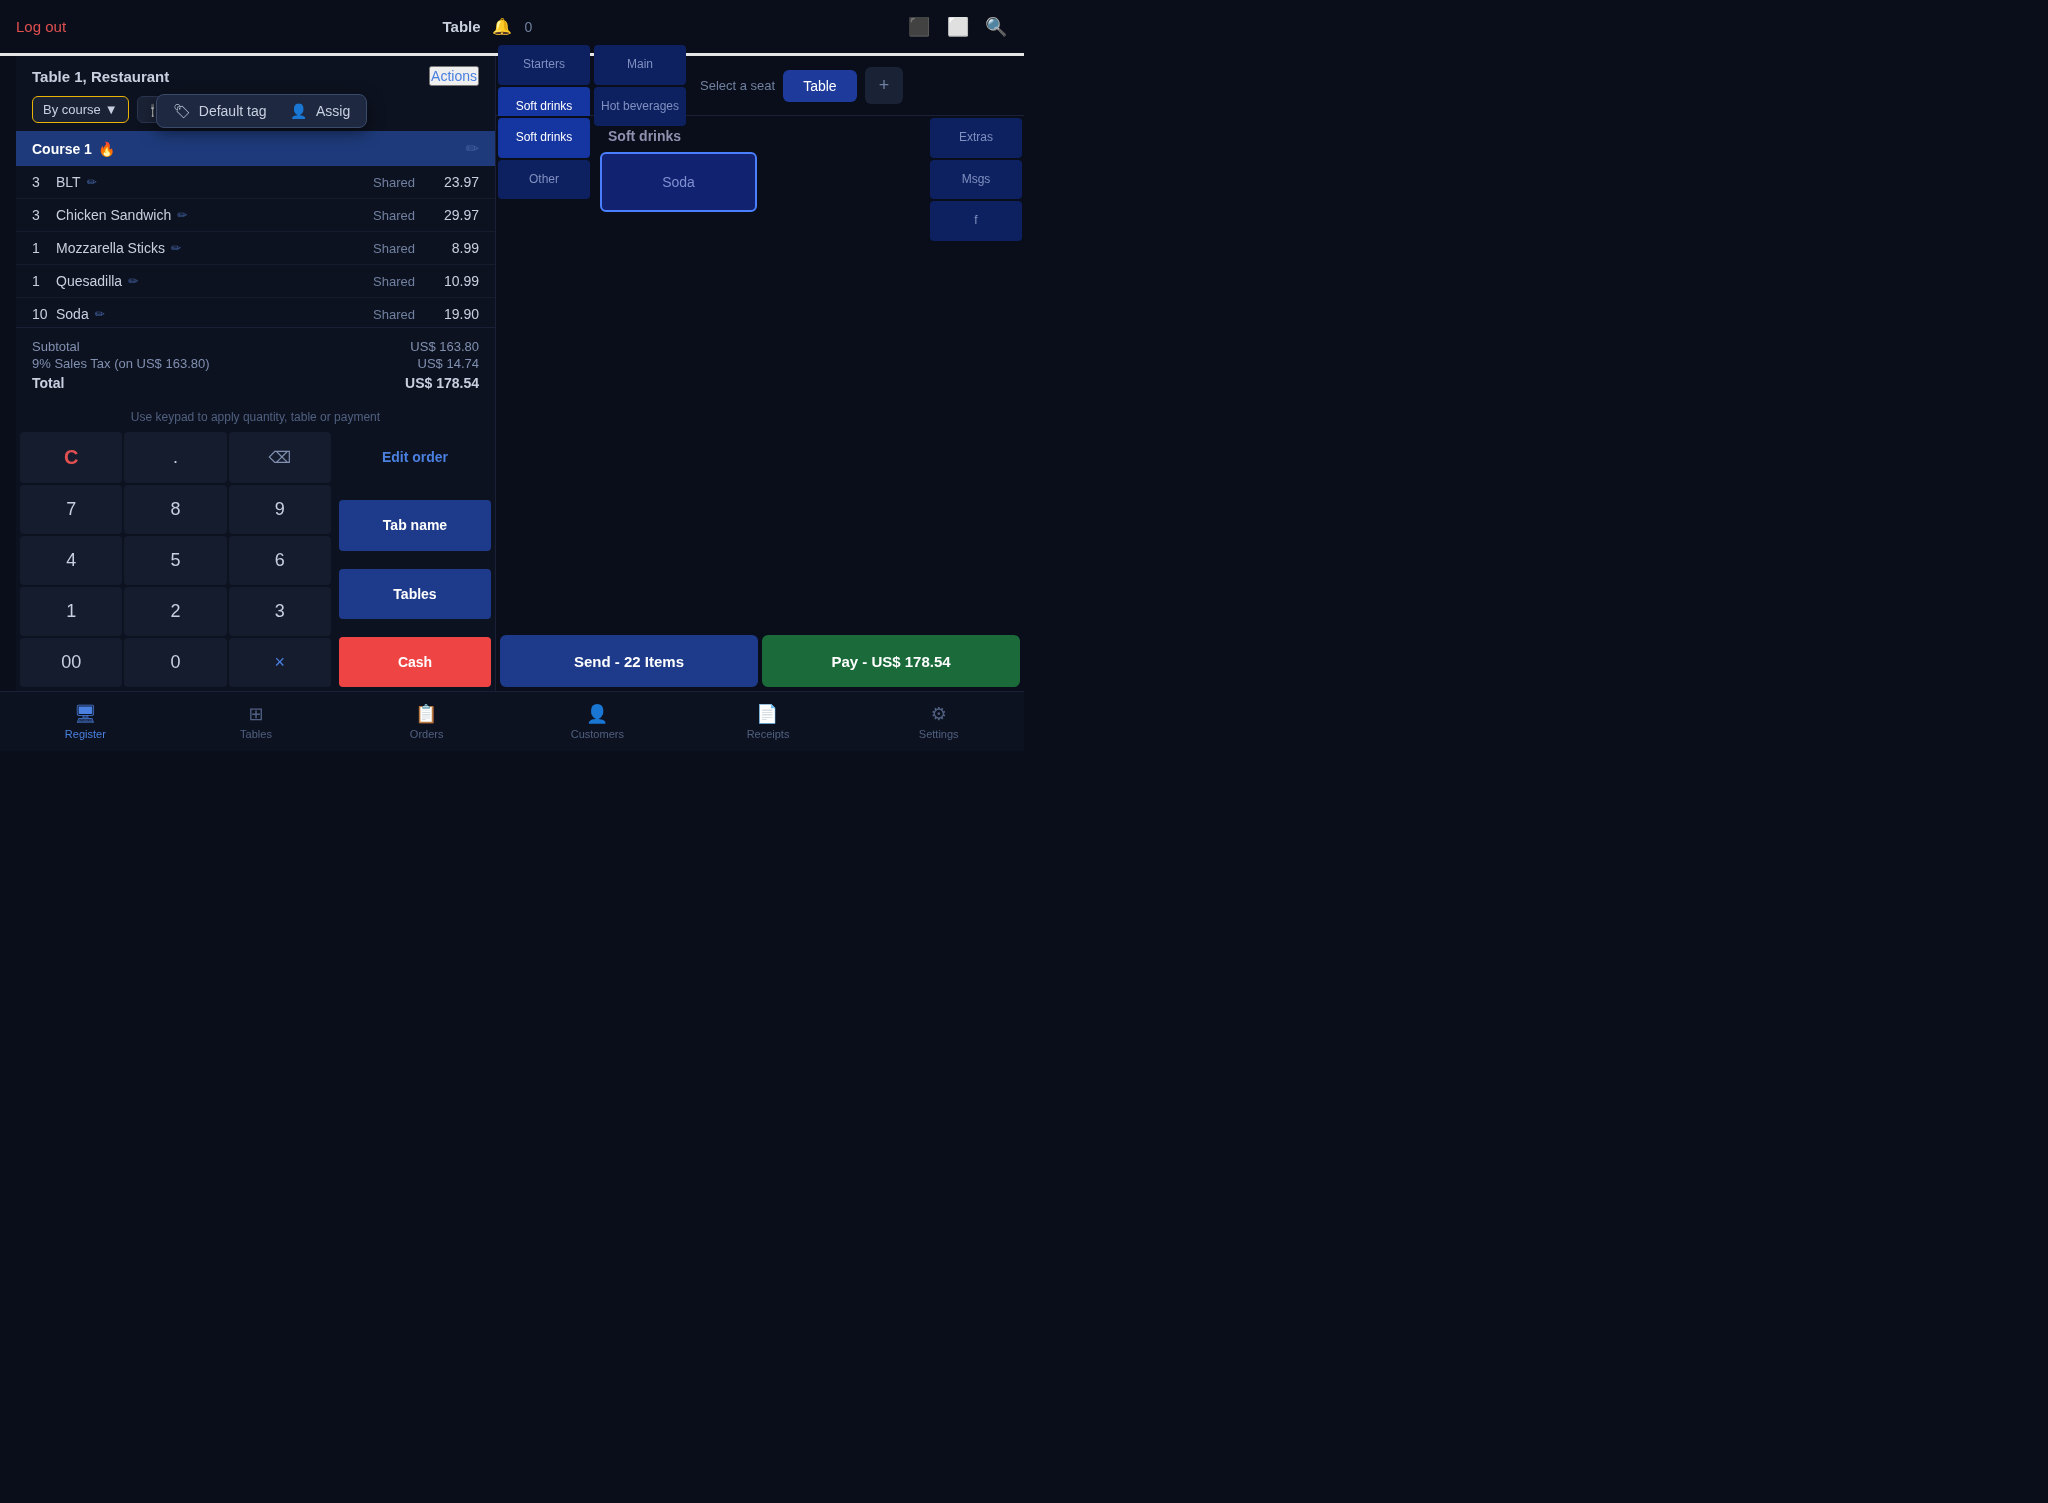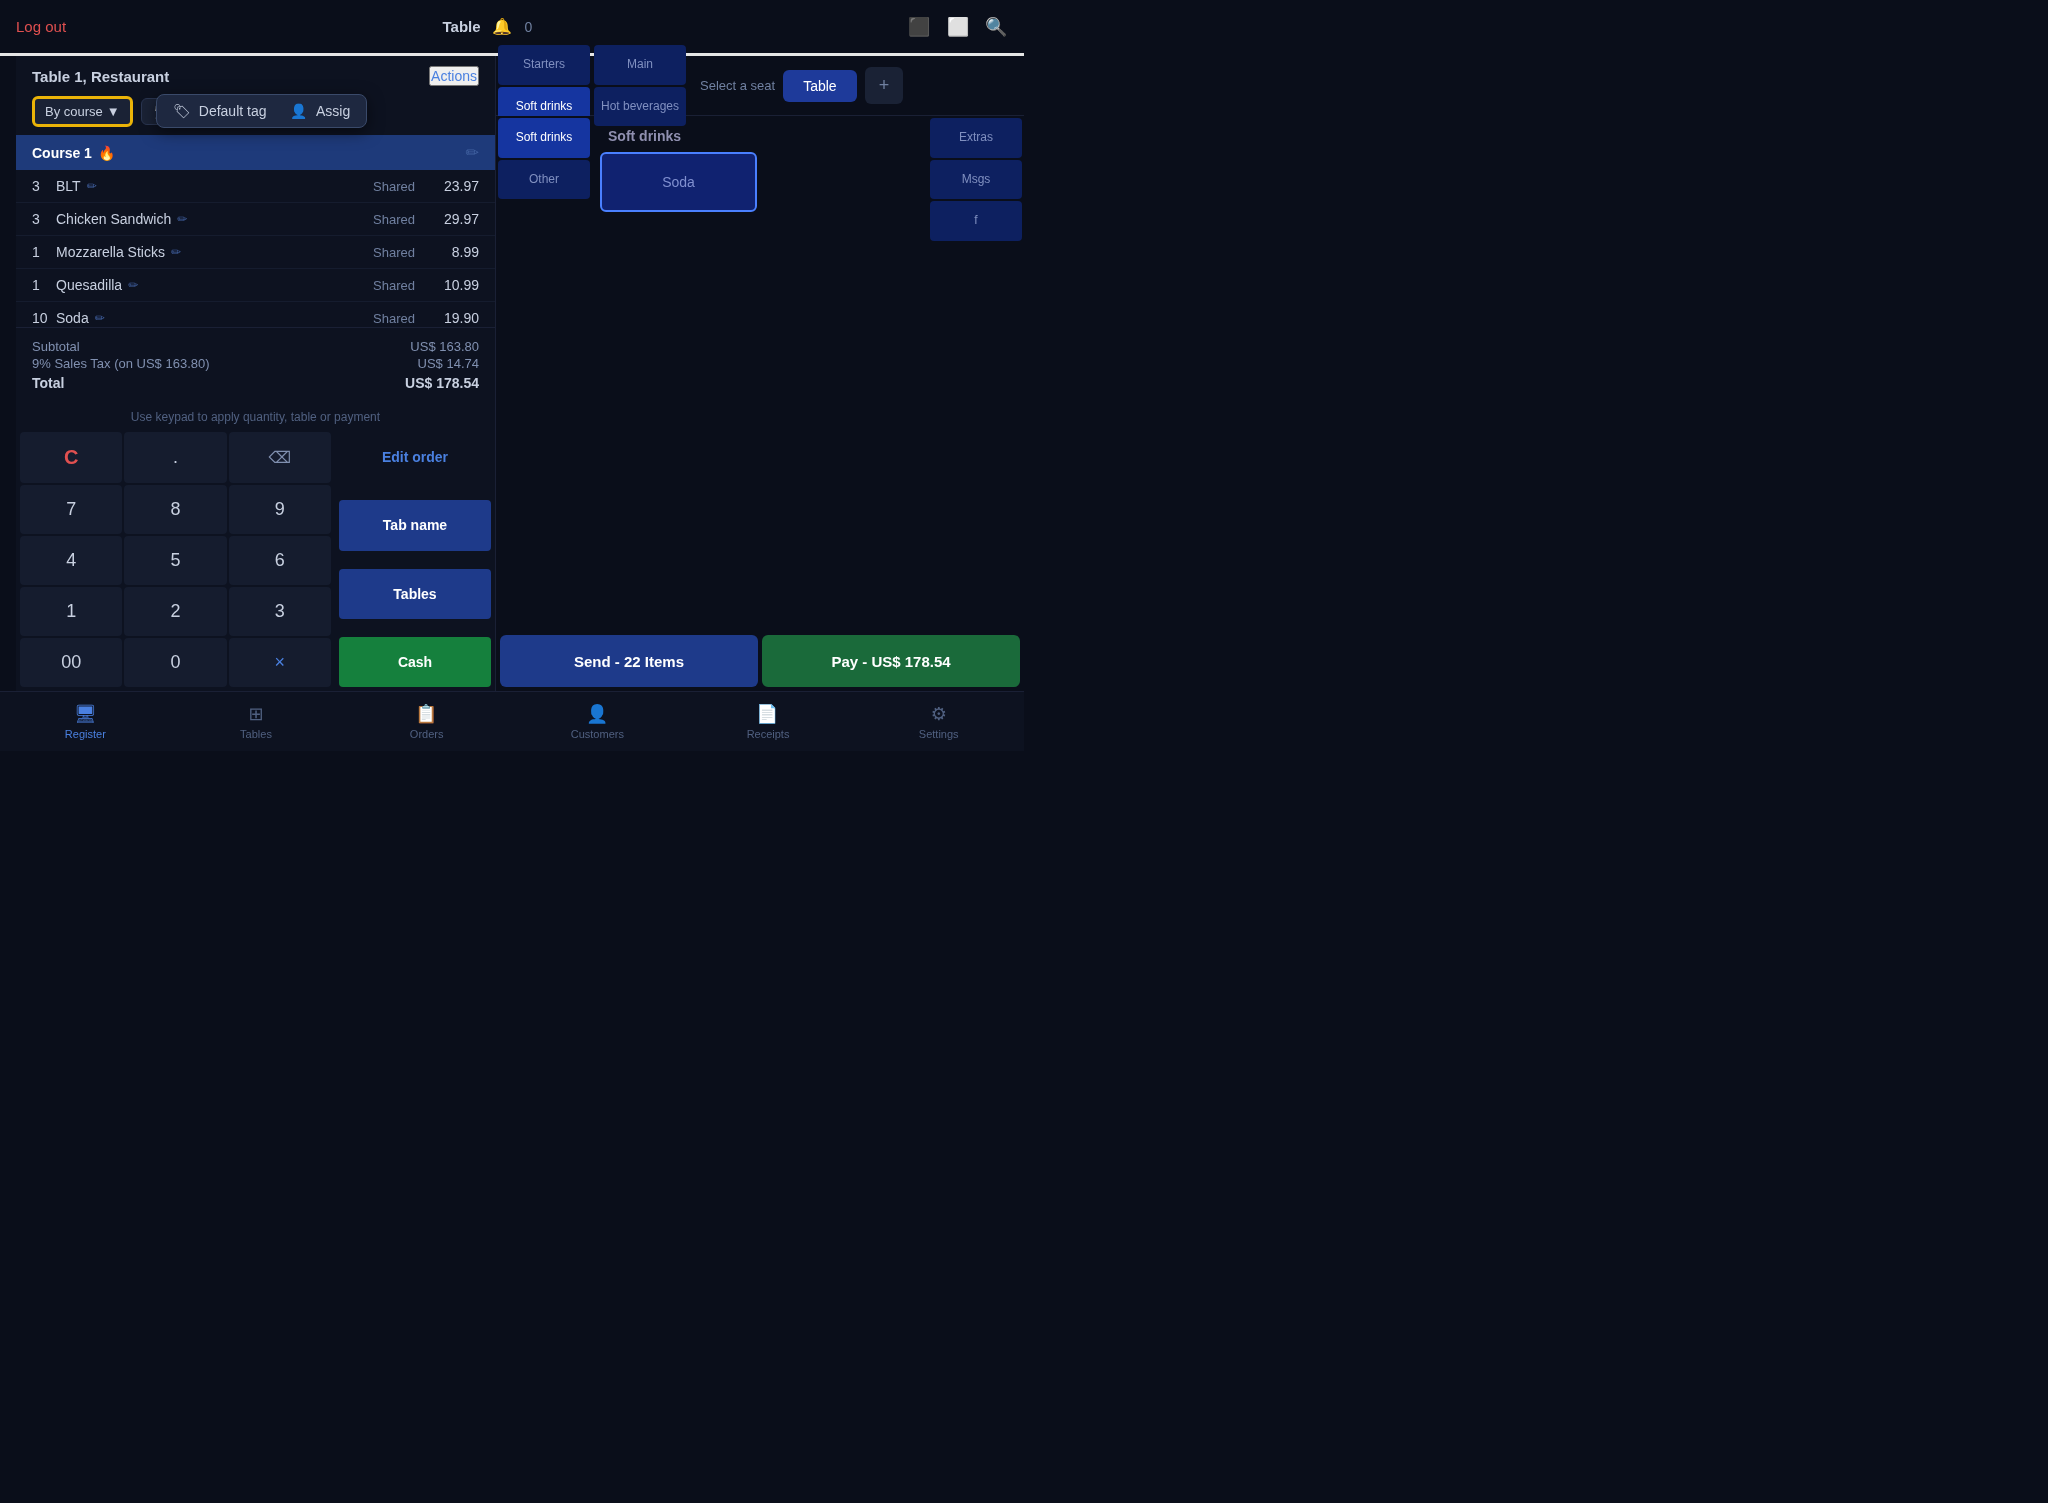--- a/index.html
+++ b/index.html
@@ -59,21 +59,21 @@
 
     .order-controls {
       display: flex;
       align-items: center;
       gap: 8px;
       padding: 4px 16px 8px;
       position: relative;
     }
     .by-course-select {
       background: #1a2235;
-      border: 3px solid #eab308;
+      border: 1px solid #eab308;
       color: #c8d0e0;
       padding: 5px 10px;
       border-radius: 6px;
       font-size: 13px;
       cursor: pointer;
       display: flex;
       align-items: center;
       gap: 4px;
     }
     .cutlery-badge {
@@ -188,21 +188,21 @@
       border: none;
       font-size: 14px;
       font-weight: 600;
       padding: 10px;
       cursor: pointer;
       border-radius: 4px;
     }
     .action-btn.edit-order { background: transparent; color: #4a80e0; }
     .action-btn.tab-name { background: #1e3a8a; color: #fff; }
     .action-btn.tables { background: #1e3a8a; color: #fff; }
-    .action-btn.cash { background: #15803d; color: #fff; }
+    .action-btn.cash { background: #ef4444; color: #fff; }
 
     
     .bottom-action-bar {
       display: flex;
       gap: 4px;
       padding: 4px 4px;
       height: 60px;
     }
     .send-btn {
       flex: 1;

